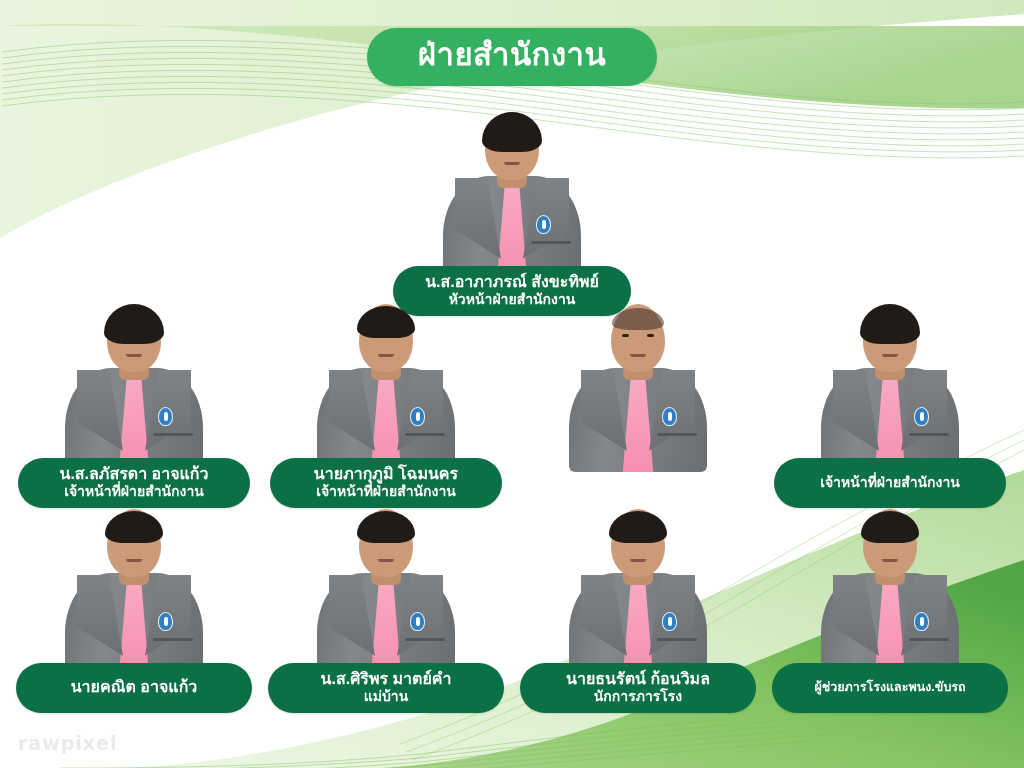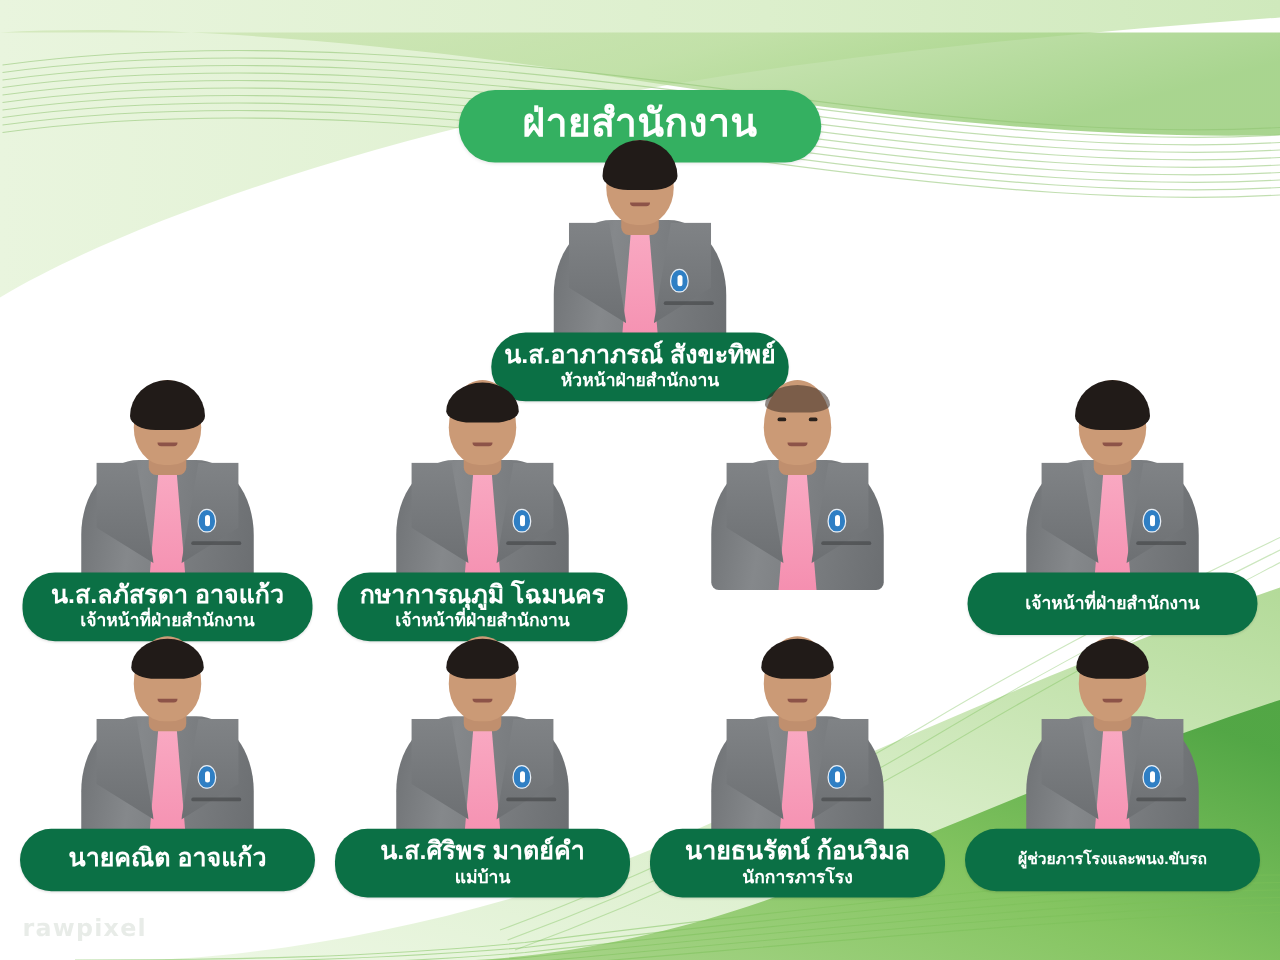--- a/index.html
+++ b/index.html
@@ -44,21 +44,20 @@
     padding: 9px 40px 13px;
     background: #34b061;
     border-radius: 34px;
     text-align: center;
     color: #ffffff;
     font-size: 31px;
     font-weight: 700;
     line-height: 1.15;
     letter-spacing: .5px;
     box-shadow: 0 1px 3px rgba(0,0,0,0.10);
-    margin-top: 44px;
   }
 
   
   .row {
     position: absolute;
     display: flex;
     justify-content: center;
     width: 1024px;
   }
   #row-top   { top: 104px; }
@@ -215,21 +214,21 @@
     color: #ffffff;
     text-align: center;
     display: flex;
     flex-direction: column;
     justify-content: center;
     box-shadow: 0 1px 2px rgba(0,0,0,.12);
   }
   #row-top .plate { width: 238px; border-radius: 28px; }
 
   .plate .nm {
-    font-size: 20px;
+    font-size: 16px;
     font-weight: 700;
     line-height: 1.2;
     white-space: nowrap;
   }
   .plate .rl {
     font-size: 14px;
     font-weight: 700;
     line-height: 1.2;
     white-space: nowrap;
     text-align: center;
@@ -362,21 +361,21 @@
           <div class="p-badge"></div>
         <div class="p-neck"></div>
         <div class="p-head">
             <span class="p-eye l"></span>
             <span class="p-eye r"></span>
             <span class="p-mouth"></span>
           </div>
         <div class="p-hair short"></div>
       </div>
       <div class="plate">
-        <div class="nm">กษาการณุภูมิ โฉมนคร</div>
+        <div class="nm">นายภากุภูมิ โฉมนคร</div>
         <div class="rl">เจ้าหน้าที่ฝ่ายสำนักงาน</div>
       </div>
     </div>
 
     <div class="card">
       <div class="portrait">
         <div class="p-body"></div>
           <div class="p-shirt"></div>
         <div class="p-collar-l"></div>
           <div class="p-collar-r"></div>

